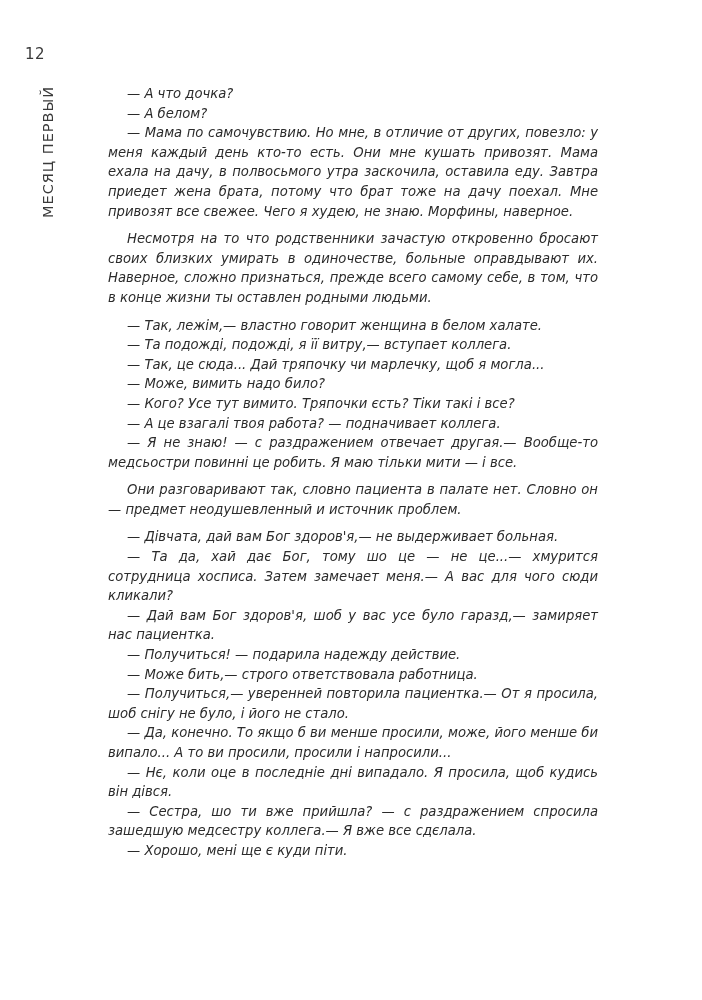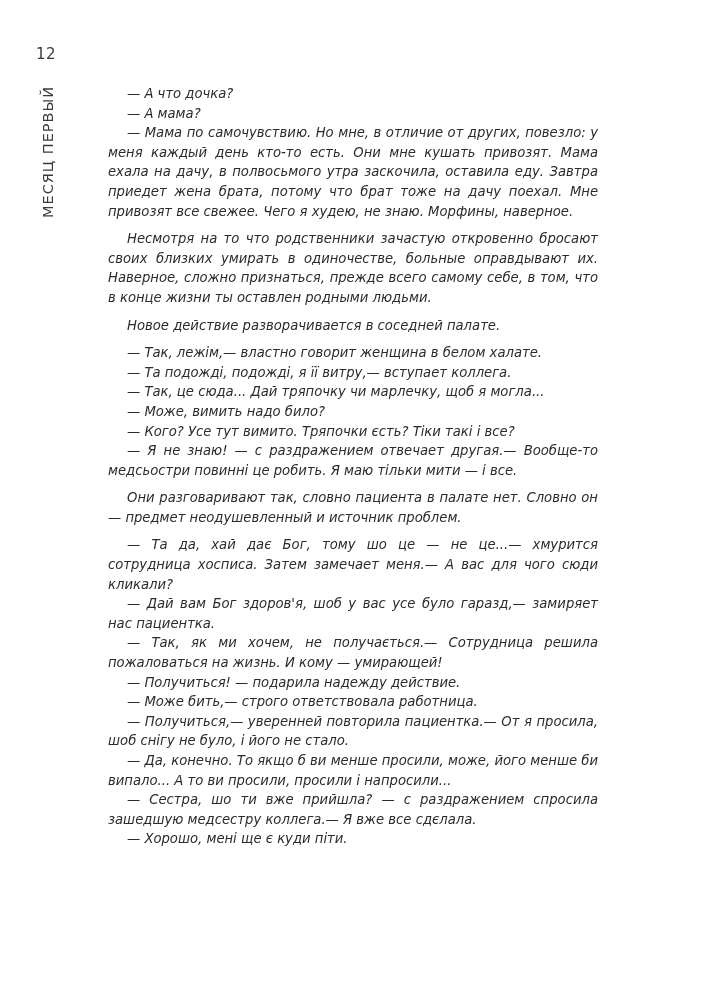--- a/index.html
+++ b/index.html
@@ -1,18 +1,18 @@
 <!DOCTYPE html>
 <html><head>
   <meta charset="utf-8">
   <style>
     html, body { margin: 0; padding: 0; background: #ffffff; }
     body { width: 702px; height: 1000px; position: relative; overflow: hidden; }
     .page-number {
-      position: absolute; left: 36px; top: 45px;
+      position: absolute; left: 25px; top: 45px;
       font-family: "DejaVu Sans", sans-serif; font-size: 15px; color: #3a3a3a;
       letter-spacing: 0.5px;
     }
     .running-head {
       position: absolute; left: 40px; top: 218px;
       transform: rotate(-90deg); transform-origin: left top;
       font-family: "DejaVu Sans", sans-serif; font-size: 14.5px; color: #3a3a3a;
       letter-spacing: 1px; white-space: nowrap;
     }
     .text-block {
@@ -25,34 +25,35 @@
     .text-block p.narr { margin-top: 8px; margin-bottom: 8px; font-style: italic; }
   </style>
 </head>
 <body>
 
 <div class="page-number">12</div>
 <div class="running-head">МЕСЯЦ ПЕРВЫЙ</div>
 
 <div class="text-block">
   <p>— А что дочка?</p>
-  <p>— А мама?</p>
+  <p>— А белом?</p>
   <p>— Мама по самочувствию. Но мне, в отличие от других, повезло: у меня каждый день кто-то есть. Они мне кушать привозят. Мама ехала на дачу, в полвосьмого утра заскочила, оставила еду. Завтра приедет жена брата, потому что брат тоже на дачу поехал. Мне привозят все свежее. Чего я худею, не знаю. Морфины, наверное.</p>
   <p class="narr">Несмотря на то что родственники зачастую откровенно бросают своих близких умирать в одиночестве, больные оправдывают их. Наверное, сложно признаться, прежде всего самому себе, в том, что в конце жизни ты оставлен родными людьми.</p>
-  <p class="narr">Новое действие разворачивается в соседней палате.</p>
   <p>— Так, лежім,— властно говорит женщина в белом халате.</p>
   <p>— Та подожді, подожді, я її витру,— вступает коллега.</p>
   <p>— Так, це сюда... Дай тряпочку чи марлечку, щоб я могла...</p>
   <p>— Може, вимить надо било?</p>
   <p>— Кого? Усе тут вимито. Тряпочки єсть? Тіки такі і все?</p>
+  <p>— А це взагалі твоя работа? — подначивает коллега.</p>
   <p>— Я не знаю! — с раздражением отвечает другая.— Вообще-то медсьостри повинні це робить. Я маю тільки мити — і все.</p>
   <p class="narr">Они разговаривают так, словно пациента в палате нет. Словно он — предмет неодушевленный и источник проблем.</p>
+  <p>— Дівчата, дай вам Бог здоров'я,— не выдерживает больная.</p>
   <p>— Та да, хай дає Бог, тому шо це — не це...— хмурится сотрудница хосписа. Затем замечает меня.— А вас для чого сюди кликали?</p>
   <p>— Дай вам Бог здоров'я, шоб у вас усе було гаразд,— замиряет нас пациентка.</p>
-  <p>— Так, як ми хочем, не получається.— Сотрудница решила пожаловаться на жизнь. И кому — умирающей!</p>
   <p>— Получиться! — подарила надежду действие.</p>
   <p>— Може бить,— строго ответствовала работница.</p>
   <p>— Получиться,— уверенней повторила пациентка.— От я просила, шоб снігу не було, і його не стало.</p>
   <p>— Да, конечно. То якщо б ви менше просили, може, його менше би випало... А то ви просили, просили і напросили...</p>
+  <p>— Нє, коли оце в последніе дні випадало. Я просила, щоб кудись він дівся.</p>
   <p>— Сестра, шо ти вже прийшла? — с раздражением спросила зашедшую медсестру коллега.— Я вже все сдєлала.</p>
   <p>— Хорошо, мені ще є куди піти.</p>
 
 </div>
 
 </body></html>

